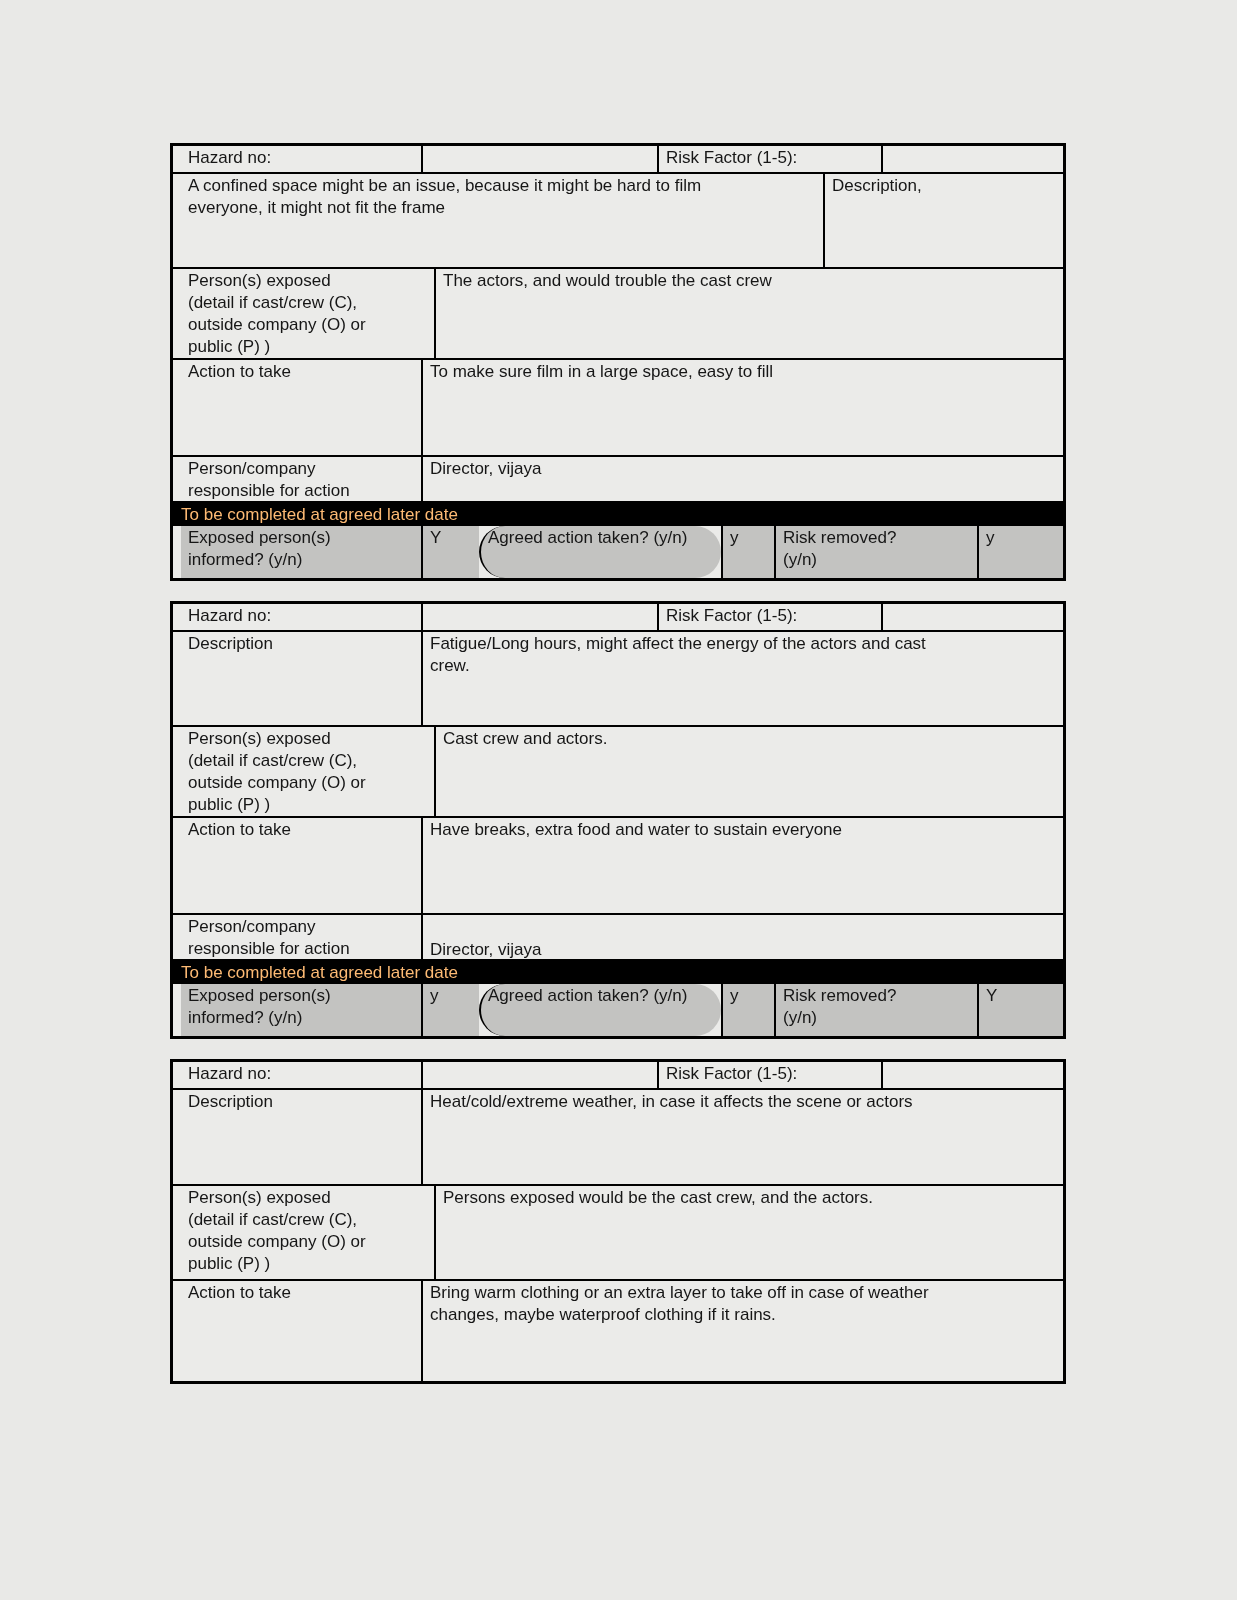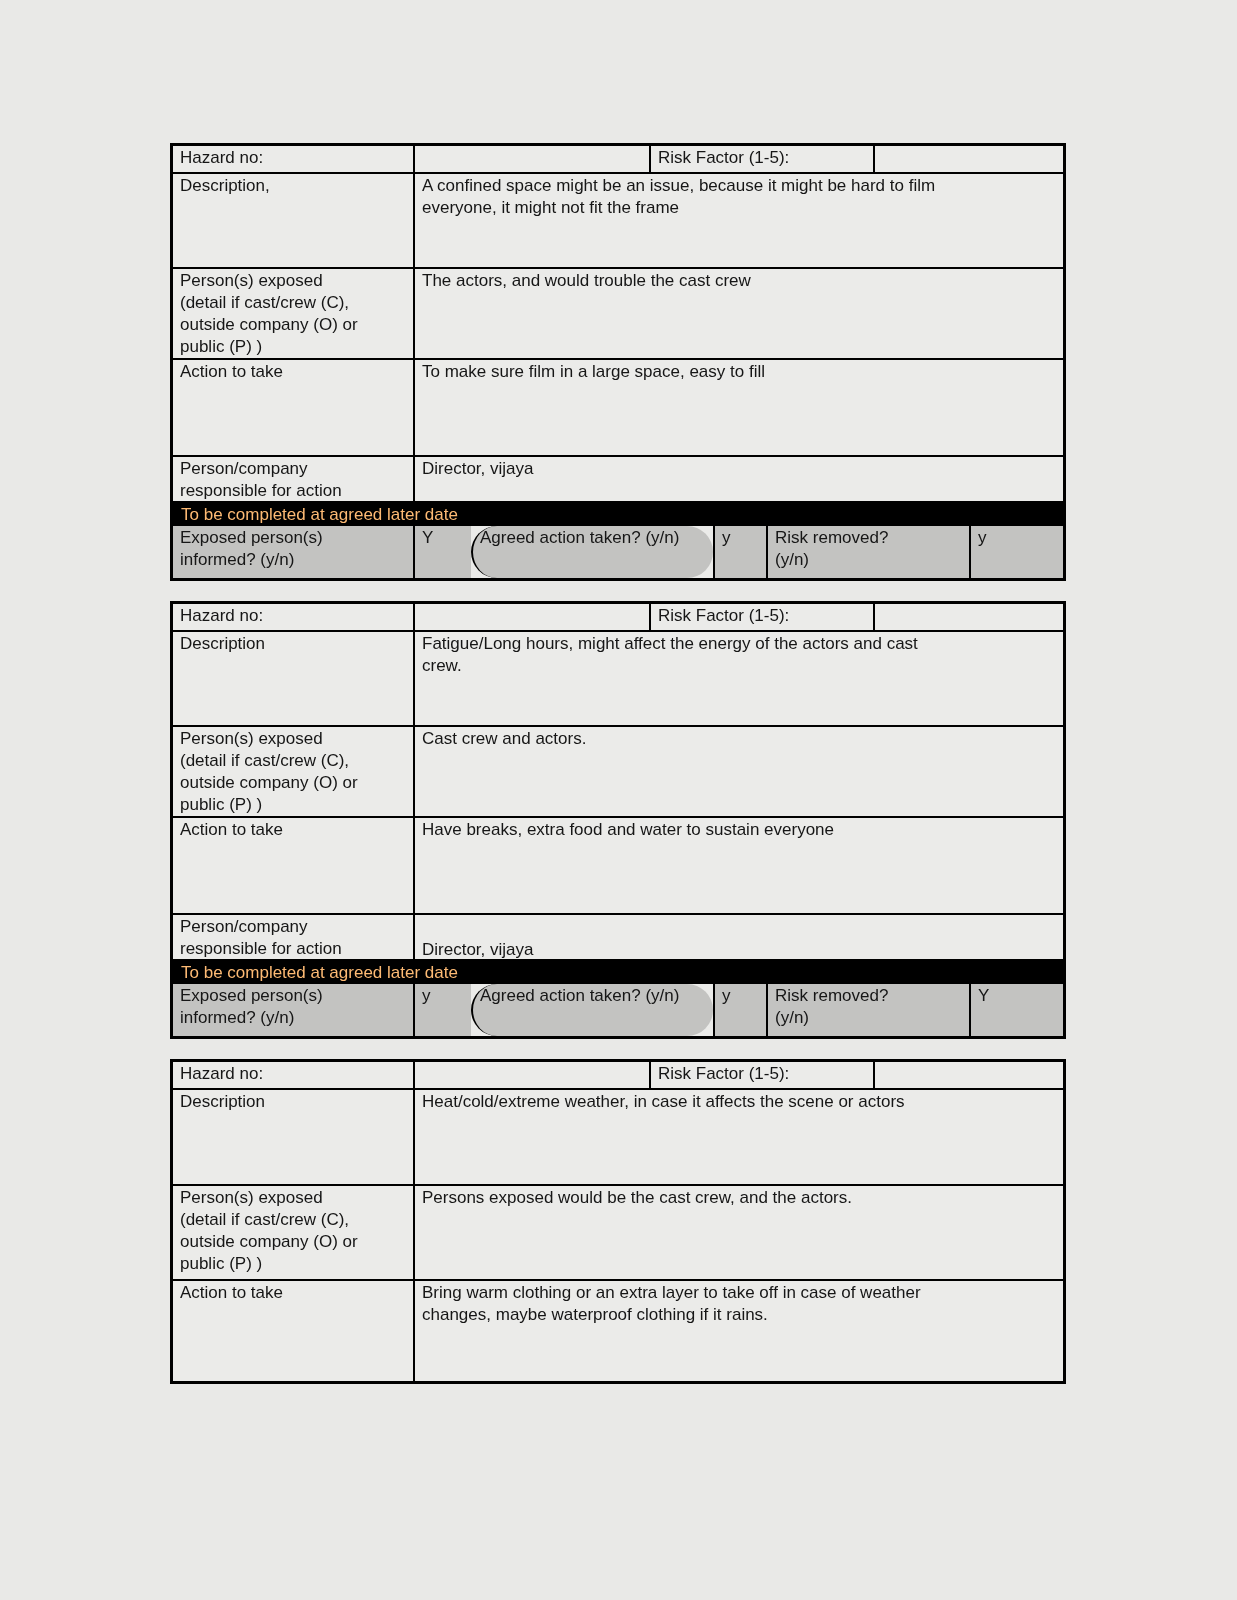--- a/index.html
+++ b/index.html
@@ -23,37 +23,38 @@
   .hazard-block {
     border: 3px solid #000;
     background: #ebebe9;
     margin-bottom: 20px;
     box-sizing: border-box;
   }
   .row {
     display: flex;
     border-top: 2px solid #000;
     box-sizing: border-box;
+    padding-left: 8px;
   }
   .row:first-child { border-top: none; }
   .cell {
     box-sizing: border-box;
     padding: 1px 8px 2px 7px;
     white-space: pre-line;
     overflow: hidden;
     font-size: 17px;
     line-height: 22px;
     border-left: 2px solid #000;
   }
   .cell:first-child { border-left: none; }
 
   
   .r-header  { height: 26px; }
   .r-desc    { height: 95px; }
-  .r-persons { height: 91px; }
+  .r-persons { height: 91px; gap: 13px; }
   .r-action  { height: 97px; }
   .r-resp    { height: 46px; justify-content: center; }
   .r-gray    { height: 54px; }
   .b3 .r-desc    { height: 96px; }
   .b3 .r-persons { height: 95px; }
   .b3 .r-action  { height: 102px; }
 
   
   .c-label { width: 240px; flex: none; }
   .c-h2    { width: 236px; flex: none; }
@@ -86,23 +87,23 @@
 <div class="sheet">
 
   <section class="hazard-block">
     <div class="row r-header">
       <div class="cell c-label">Hazard no:</div>
       <div class="cell c-h2"></div>
       <div class="cell c-h3">Risk Factor (1-5):</div>
       <div class="cell c-flex"></div>
     </div>
     <div class="row r-desc">
-      <div class="cell c-label">Description,</div>
       <div class="cell c-flex">A confined space might be an issue, because it might be hard to film
 everyone, it might not fit the frame</div>
+      <div class="cell c-label">Description,</div>
     </div>
     <div class="row r-persons">
       <div class="cell c-label">Person(s) exposed
 (detail if cast/crew (C),
 outside company (O) or
 public (P) )</div>
       <div class="cell c-flex">The actors, and would trouble the cast crew</div>
     </div>
     <div class="row r-action">
       <div class="cell c-label">Action to take</div>

